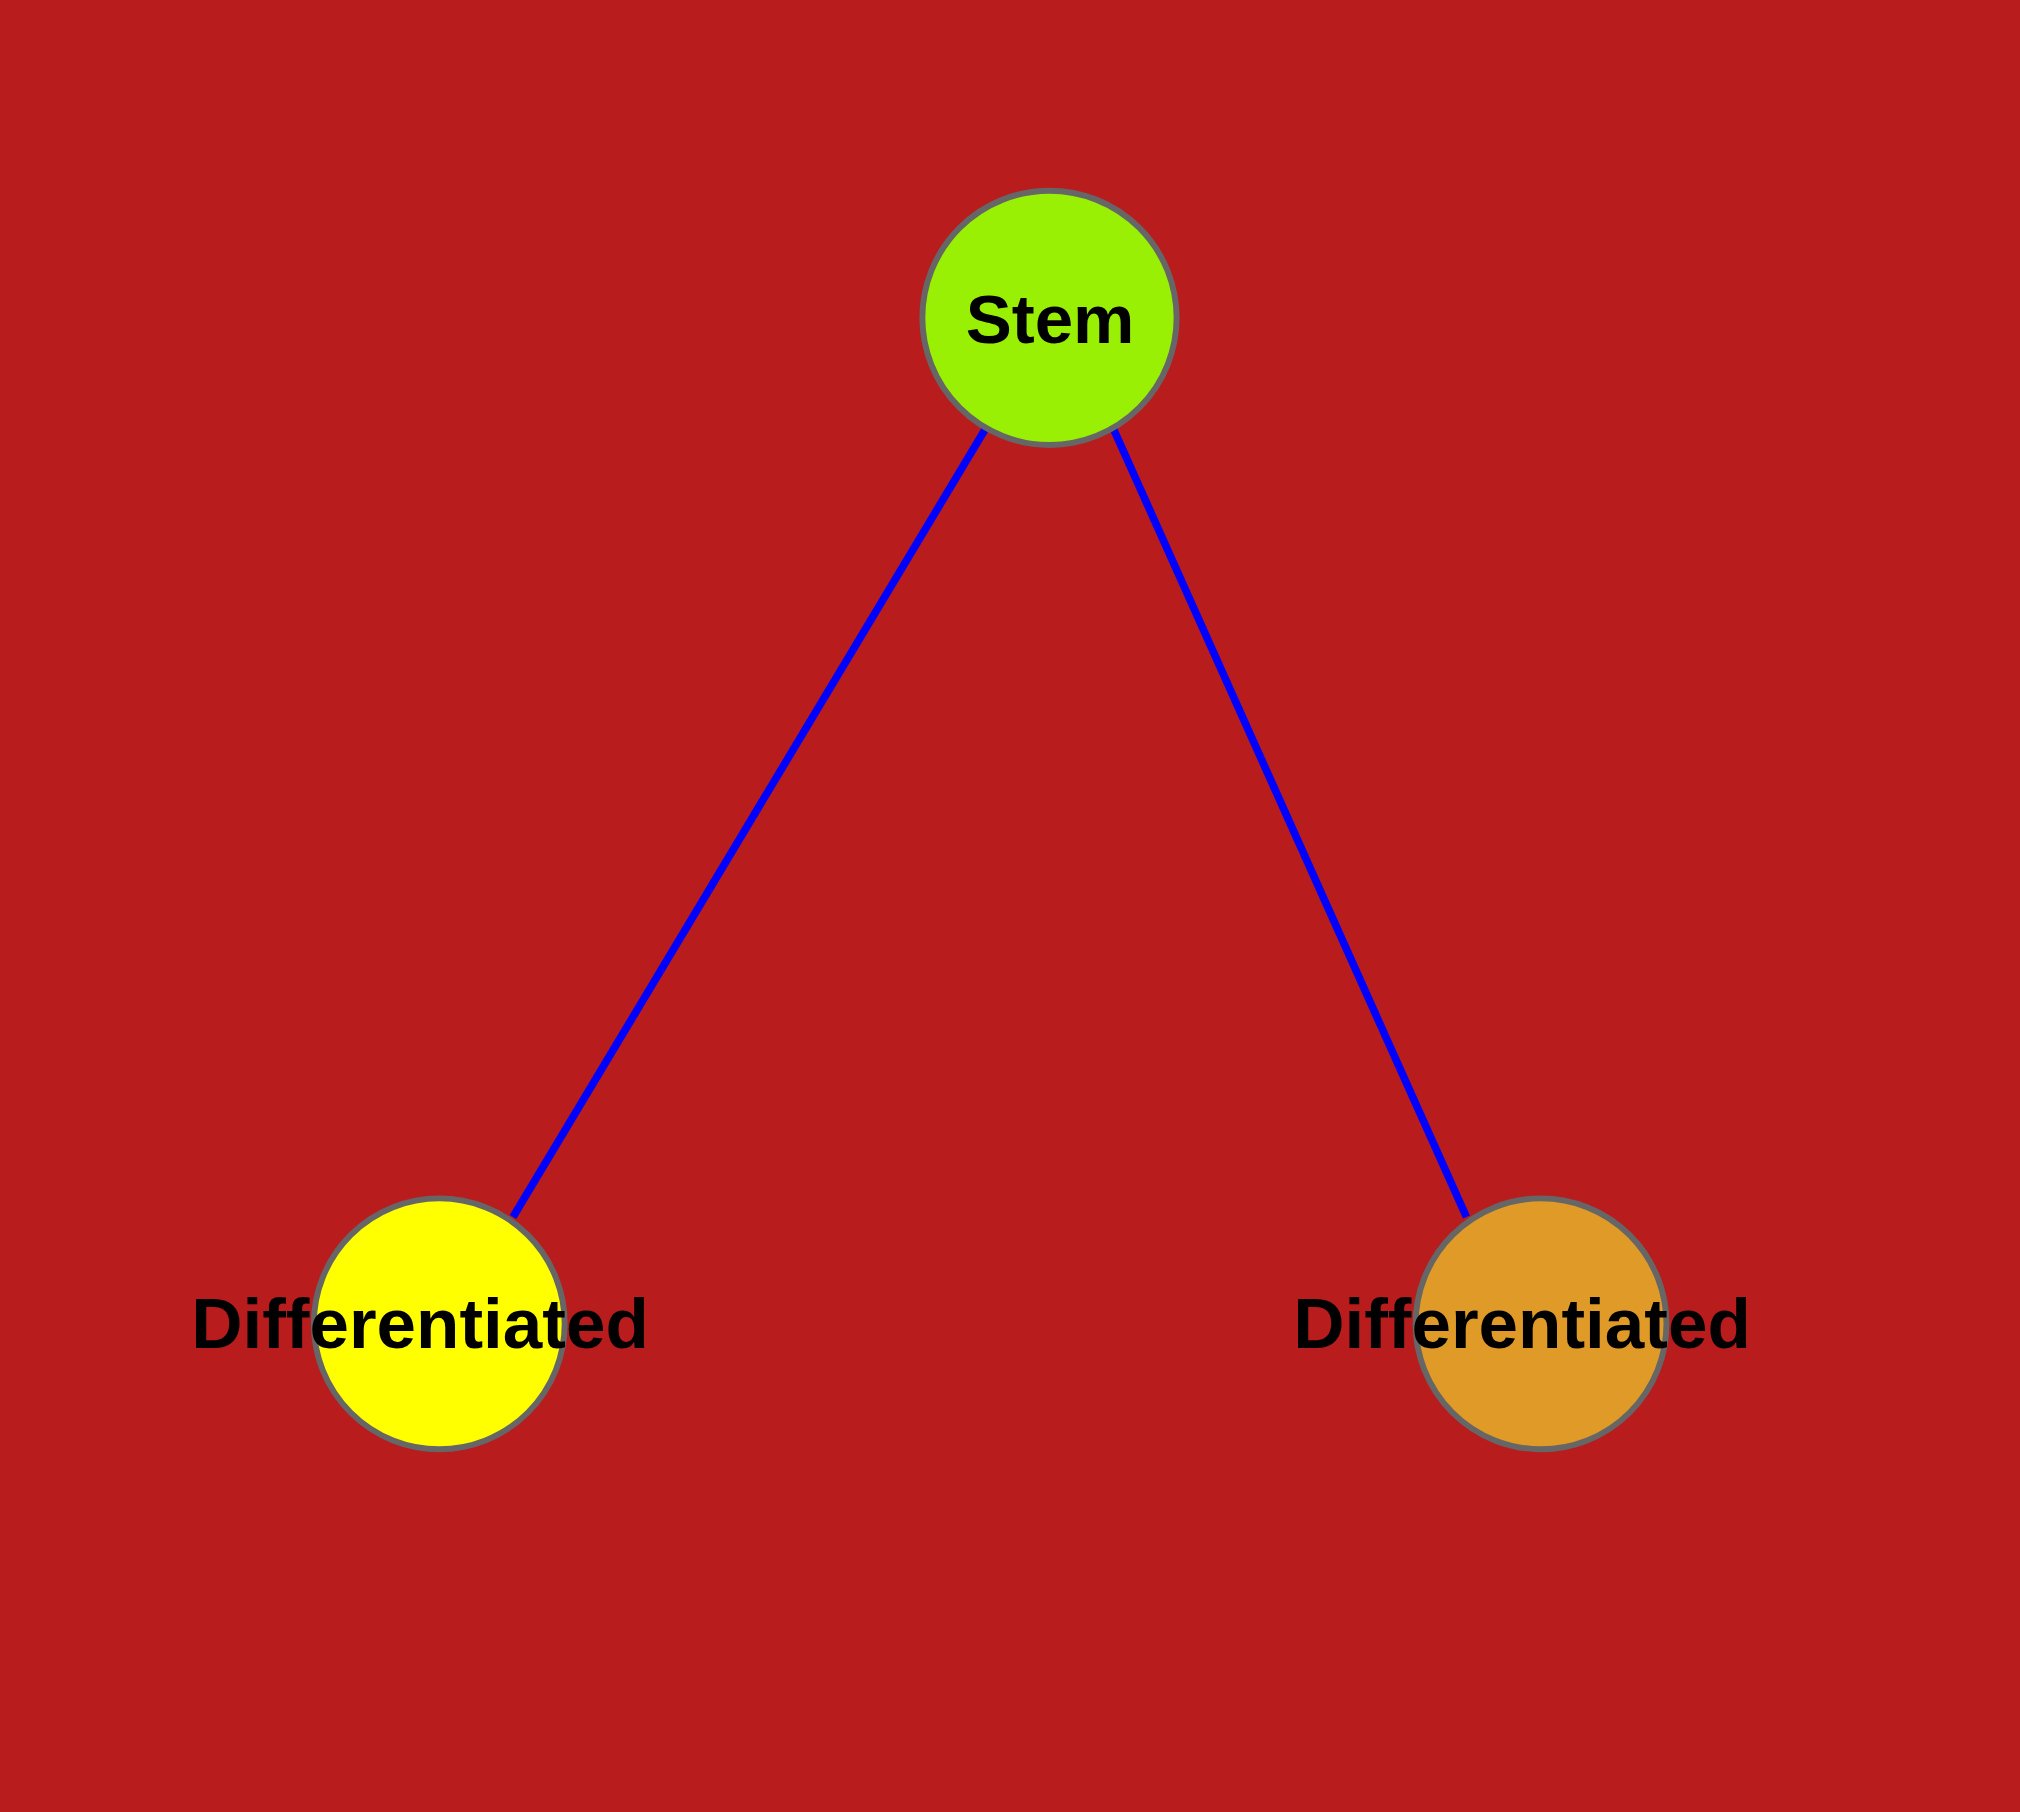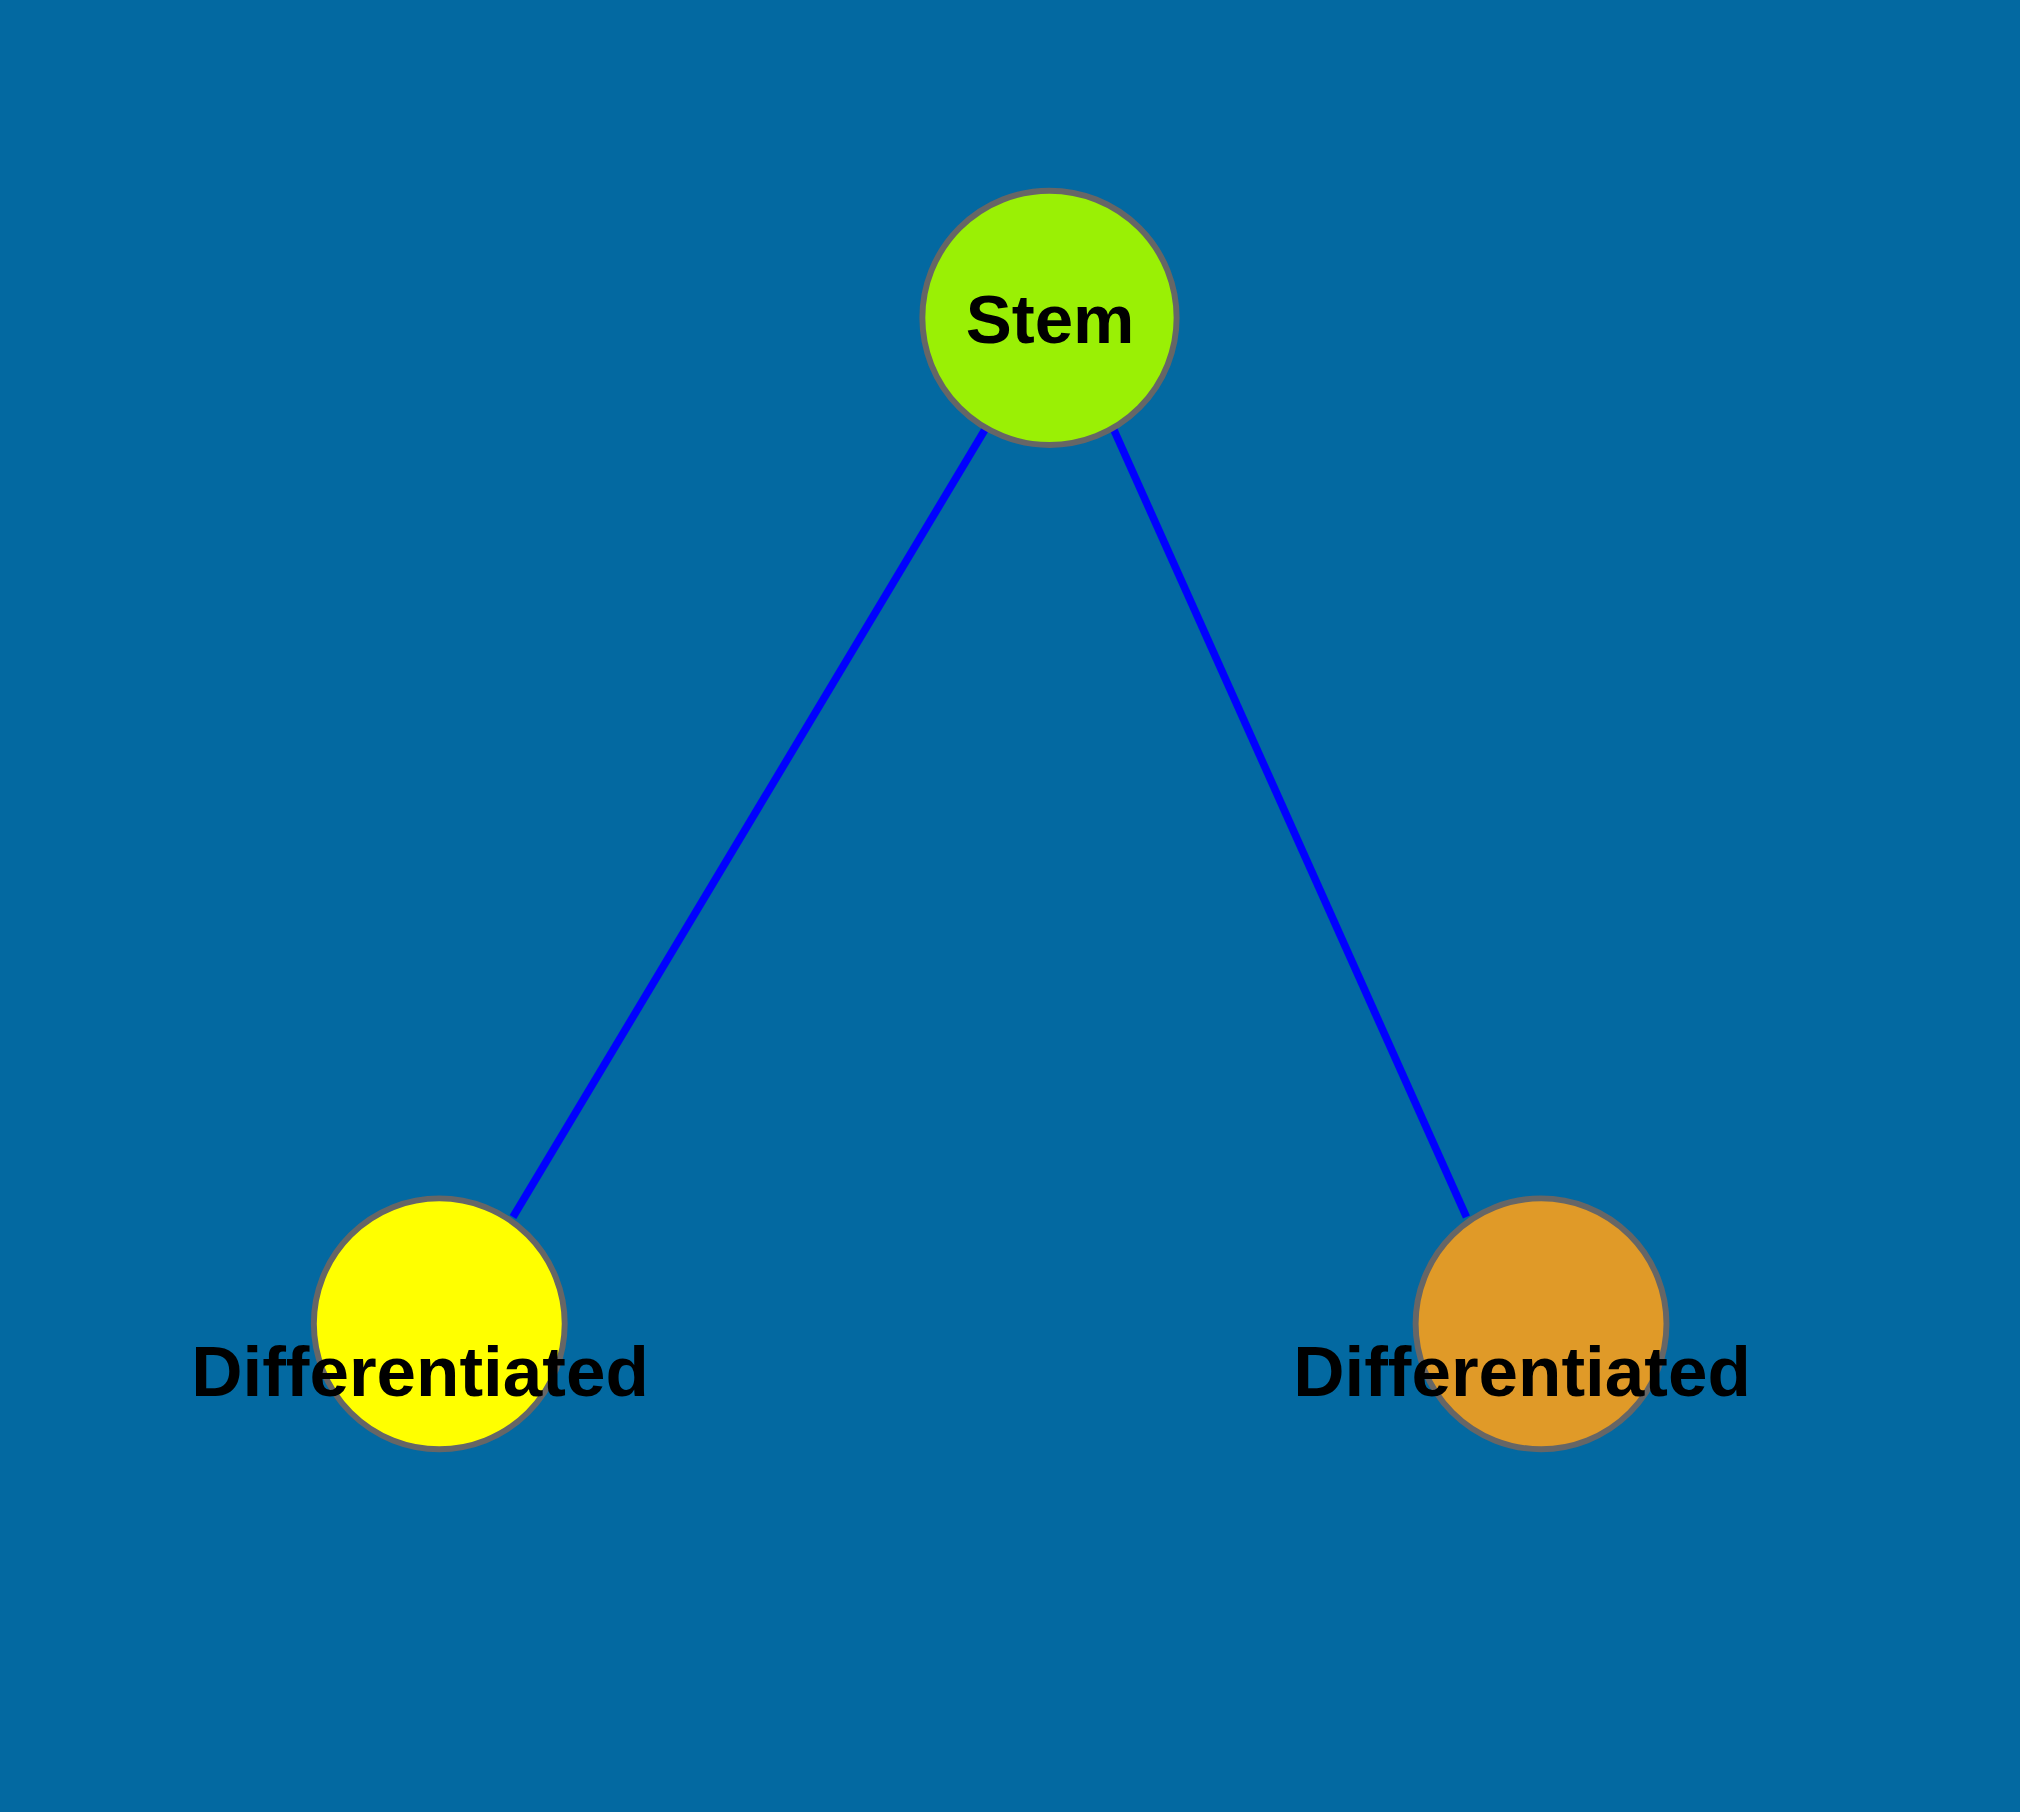--- a/index.html
+++ b/index.html
@@ -39,27 +39,26 @@
     transform: translate(-50%, -50%);
     pointer-events: none;
   }
 
   .node-label.stem {
     font-size: 69px;
   }
 
   .node-label.leaf {
     font-size: 71px;
-    margin-top: 48px;
   }
 </style>
 </head>
 <body>
 
-<div id="canvas" style="background: #0369a1;">
+<div id="canvas" style="background: #b91c1c;">
 
   <svg id="graph-svg" viewBox="0 0 2384 2138">
     <g>
       <line x1="1163" y1="505" x2="605" y2="1436" stroke="#0000ff" stroke-width="9" stroke-linecap="butt"></line>
       <line x1="1313" y1="505" x2="1730" y2="1436" stroke="#0000ff" stroke-width="9" stroke-linecap="butt"></line>
     </g>
     <g>
       <circle cx="1238" cy="375" r="150" fill="#9af005" stroke="#666666" stroke-width="7"></circle>
       <circle cx="518" cy="1562" r="148" fill="#ffff00" stroke="#666666" stroke-width="7"></circle>
       <circle cx="1818" cy="1562" r="148" fill="#e09a28" stroke="#666666" stroke-width="7"></circle>

